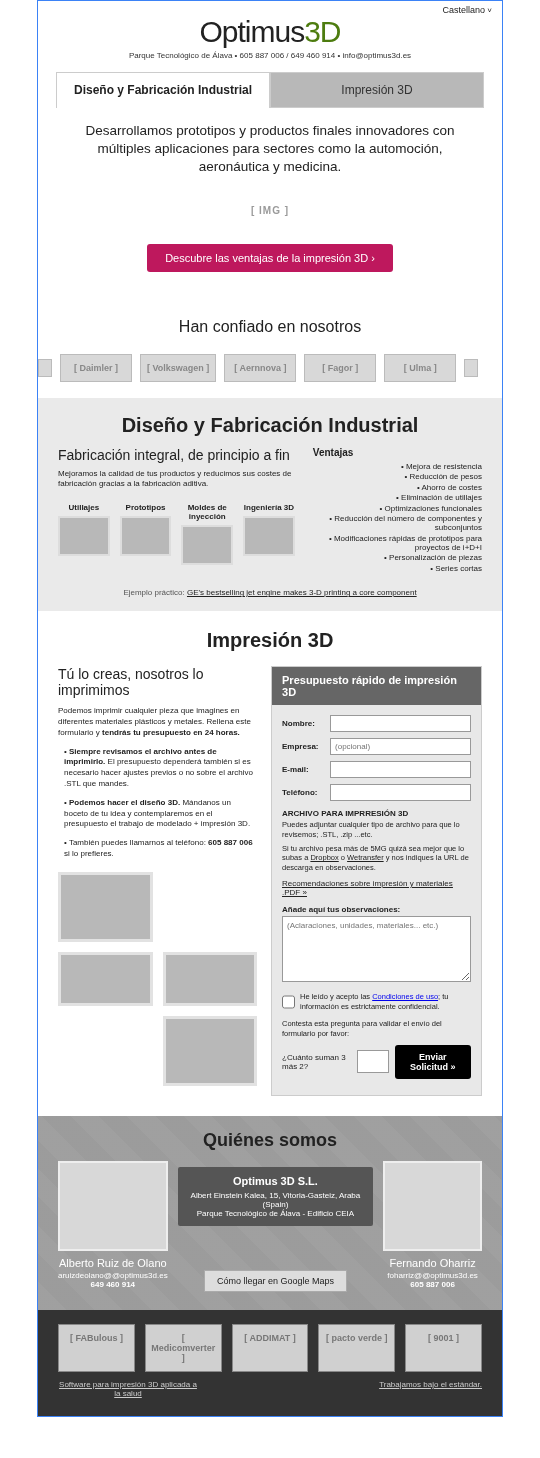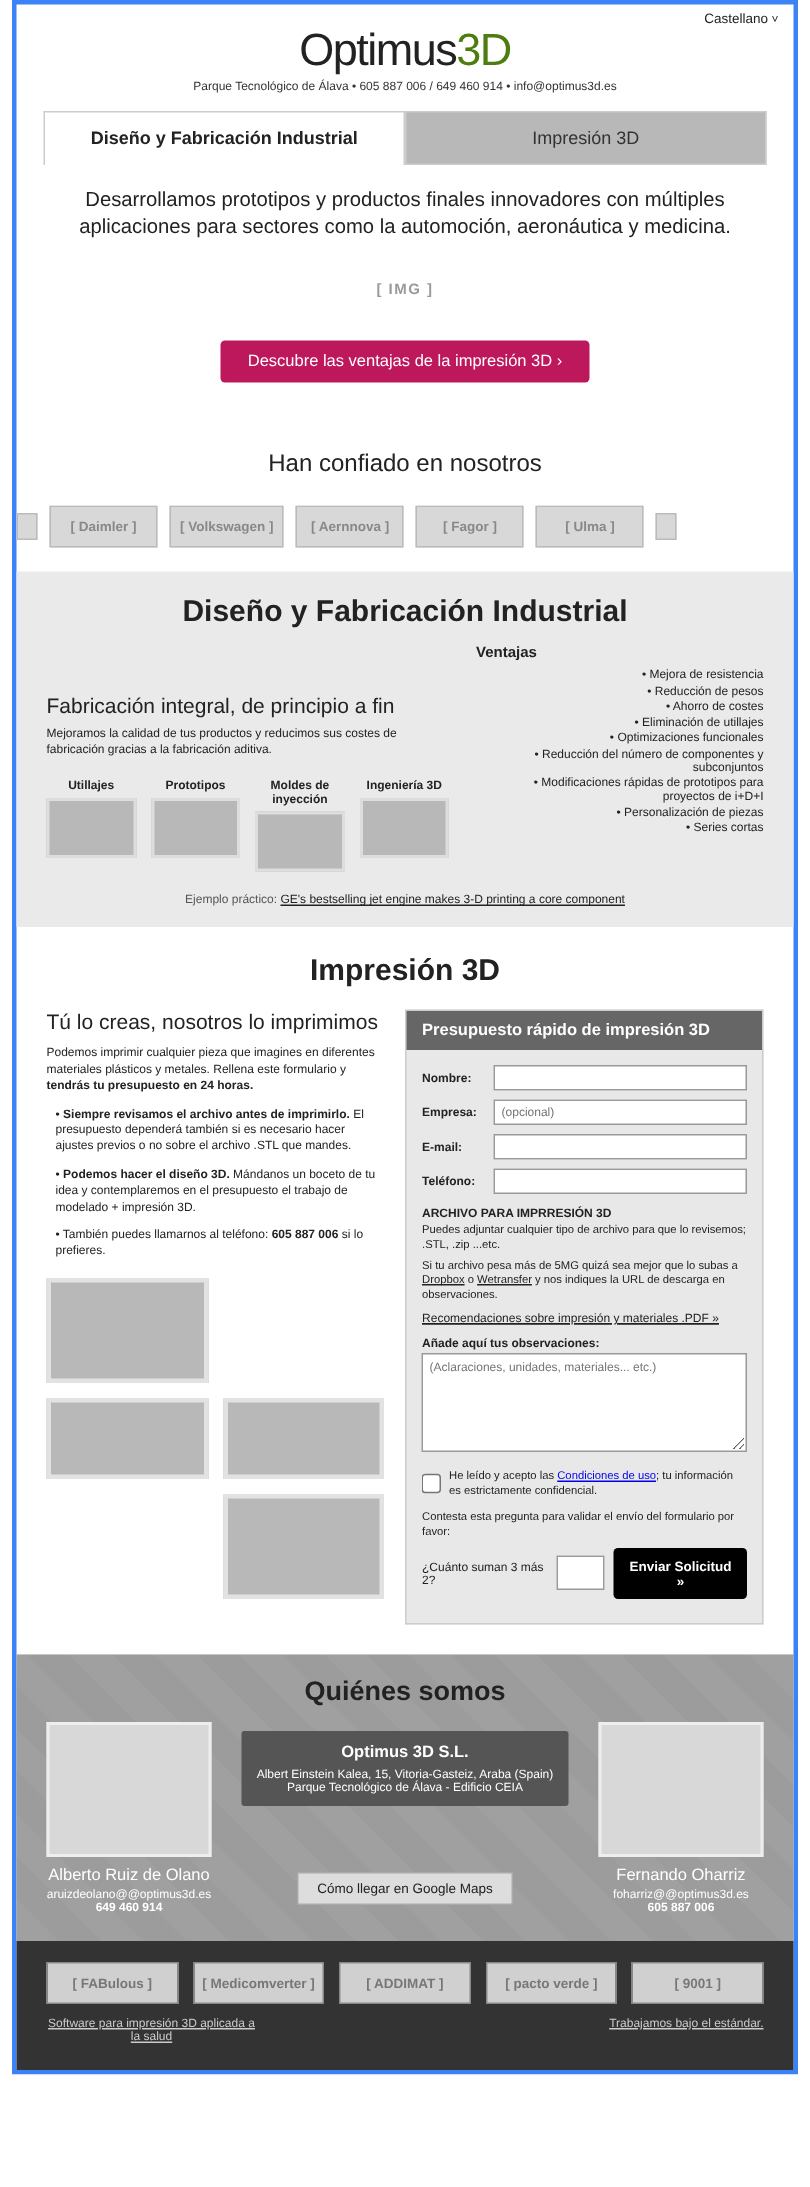--- a/index.html
+++ b/index.html
@@ -1,17 +1,17 @@
 <!DOCTYPE html>
 <html><head>
 <meta charset="utf-8">
 <style>
   * { box-sizing: border-box; margin: 0; padding: 0; }
   body { font-family: Arial, Helvetica, sans-serif; font-size: 10px; color: #222; background: #fff; }
-  .page { width: 524px; margin: 0 auto; border: 3px solid #3b82f6; }
+  .page { width: 466px; margin: 0 auto; border: 1px solid #3b82f6; }
   .lang { text-align: right; padding: 4px 10px 0 0; font-size: 9px; }
   .lang span::after { content: "  ˅"; font-size: 8px; }
   .header { text-align: center; padding: 0 0 6px; }
   .logo { font-size: 30px; font-weight: 300; letter-spacing: -1px; }
   .logo b { font-weight: 400; color: #222; }
   .logo em { font-style: normal; color: #4d7c0f; }
   .sub { font-size: 8px; color: #333; margin-top: 2px; }
   .tabs { display: flex; margin: 6px 18px 0; }
   .tab { flex: 1; text-align: center; padding: 10px 4px; font-size: 12px; border: 1px solid #ccc; }
   .tab.active { background: #fff; font-weight: bold; border-bottom: none; }
@@ -21,21 +21,21 @@
   .img-ph { color: #9a9a9a; font-weight: bold; font-size: 10px; letter-spacing: 1px; padding: 28px 0; }
   .cta { display: inline-block; background: #be185d; color: #fff; padding: 8px 18px; border-radius: 3px; font-size: 11px; }
   .trust { text-align: center; padding: 24px 0 8px; }
   .trust h3 { font-size: 16px; font-weight: normal; margin-bottom: 10px; }
   .logos { display: flex; gap: 8px; padding: 0 0 16px; overflow: hidden; align-items: center; }
   .logo-box { background: #d8d8d8; border: 1px solid #bbb; color: #888; font-weight: bold; font-size: 9px; padding: 8px 6px; min-width: 72px; text-align: center; white-space: nowrap; }
   .logo-box.edge { min-width: 10px; }
   .band { background: #eaeaea; padding: 16px 20px 14px; }
   .band-title { text-align: center; font-size: 20px; font-weight: bold; margin-bottom: 10px; }
   .cols { display: flex; gap: 18px; }
-  .left { flex: 1.4; margin-top: 32px; }
+  .left { flex: 1.4; }
   .left h4 { font-size: 14px; font-weight: normal; margin-bottom: 6px; }
   .left p { font-size: 8px; line-height: 1.3; }
   .grid4 { display: flex; gap: 10px; margin-top: 14px; }
   .g4 { flex: 1; text-align: center; }
   .g4 .lbl { font-size: 8px; font-weight: bold; margin-bottom: 4px; }
   .thumb { background: #b8b8b8; border: 2px solid #ddd; height: 40px; }
   .right { flex: 1; }
   .right h5 { font-size: 10px; font-weight: bold; margin-bottom: 4px; }
   .right ul { font-size: 8px; list-style: none; padding-left: 2px; text-align: right; }
   .right li { margin-bottom: 1.5px; }

